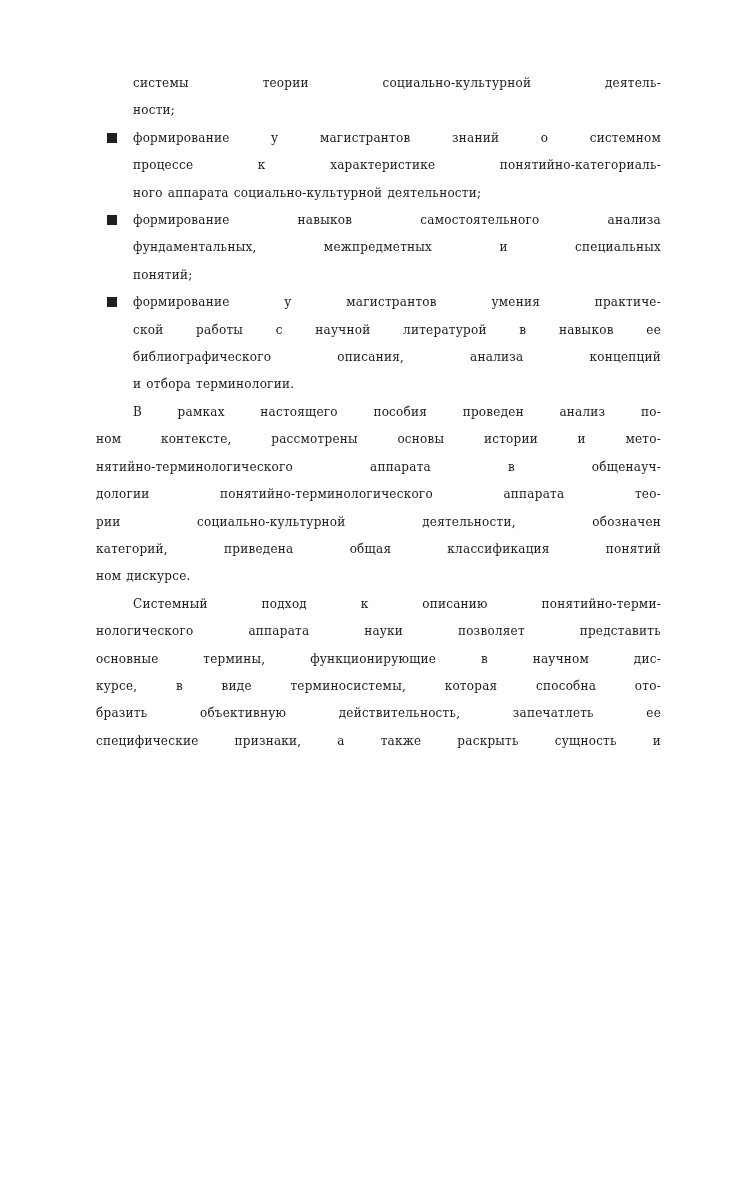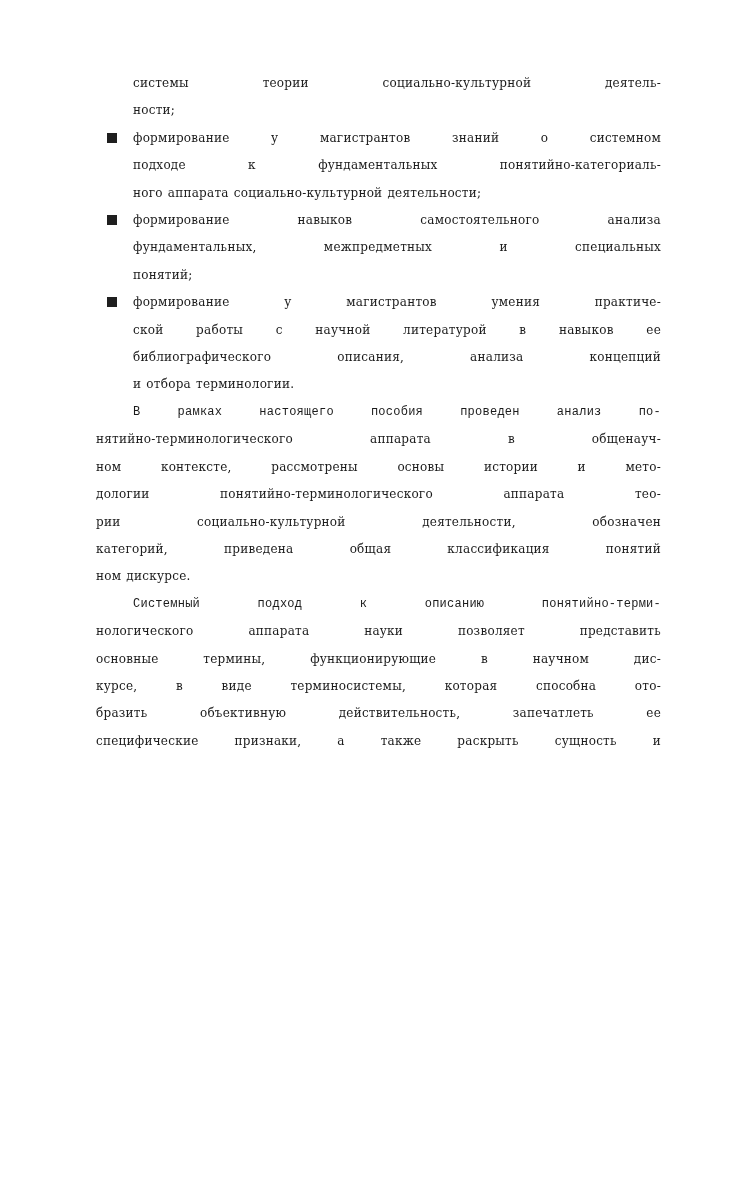--- a/index.html
+++ b/index.html
@@ -27,21 +27,20 @@
     text-align: justify;
     text-align-last: justify;
     word-spacing: 1px;
     white-space: normal;
   }
   .text-line.last {
     text-align-last: left;
   }
   .text-line.indent {
     text-indent: 37px;
-    font-family: Liberation Mono, monospace;
   }
   .bullet-item {
     position: relative;
     padding-left: 37px;
   }
   .bullet-marker {
     position: absolute;
     left: 11px;
     top: 8px;
     width: 10px;
@@ -58,42 +57,42 @@
 
 <main class="page">
   <section>
       <div class="bullet-item">
         <div class="text-line">системы теории социально-культурной деятель-</div>
         <div class="text-line last">ности;</div>
       </div>
       <div class="bullet-item">
         <span class="bullet-marker"></span>
         <div class="text-line">формирование у магистрантов знаний о системном</div>
-        <div class="text-line">подходе к фундаментальных понятийно-категориаль-</div>
+        <div class="text-line">процессе к характеристике понятийно-категориаль-</div>
         <div class="text-line last">ного аппарата социально-культурной деятельности;</div>
       </div>
       <div class="bullet-item">
         <span class="bullet-marker"></span>
         <div class="text-line">формирование навыков самостоятельного анализа</div>
         <div class="text-line">фундаментальных, межпредметных и специальных</div>
         <div class="text-line last">понятий;</div>
       </div>
       <div class="bullet-item">
         <span class="bullet-marker"></span>
         <div class="text-line">формирование у магистрантов умения практиче-</div>
         <div class="text-line">ской работы с научной литературой в навыков ее</div>
         <div class="text-line">библиографического описания, анализа концепций</div>
         <div class="text-line last">и отбора терминологии.</div>
       </div>
     </section>
   <section class="paragraphs">
       <div>
         <div class="text-line indent">В рамках настоящего пособия проведен анализ по-</div>
+        <div class="text-line">ном контексте, рассмотрены основы истории и мето-</div>
         <div class="text-line">нятийно-терминологического аппарата в общенауч-</div>
-        <div class="text-line">ном контексте, рассмотрены основы истории и мето-</div>
         <div class="text-line">дологии понятийно-терминологического аппарата тео-</div>
         <div class="text-line">рии социально-культурной деятельности, обозначен</div>
         <div class="text-line">категорий, приведена общая классификация понятий</div>
         <div class="text-line last">ном дискурсе.</div>
       </div>
       <div>
         <div class="text-line indent">Системный подход к описанию понятийно-терми-</div>
         <div class="text-line">нологического аппарата науки позволяет представить</div>
         <div class="text-line">основные термины, функционирующие в научном дис-</div>
         <div class="text-line">курсе, в виде терминосистемы, которая способна ото-</div>

